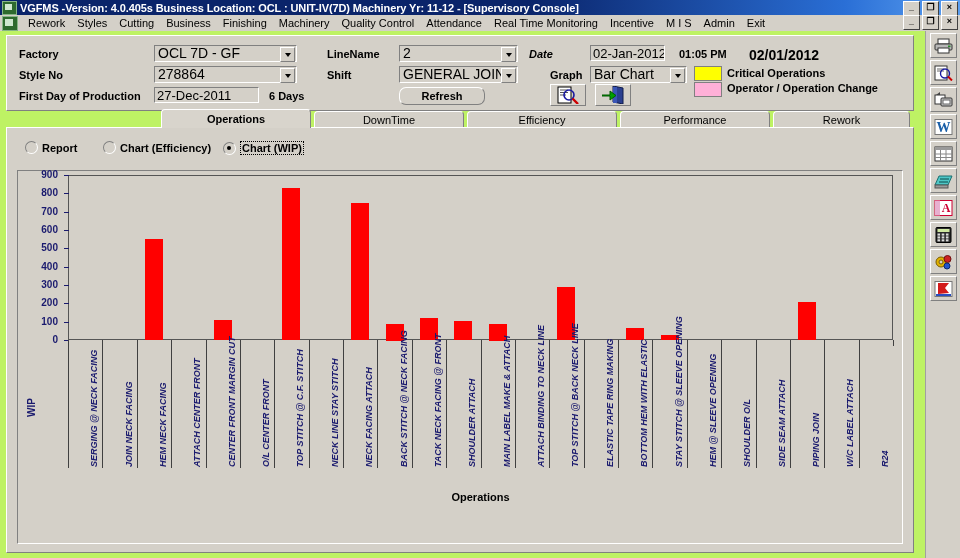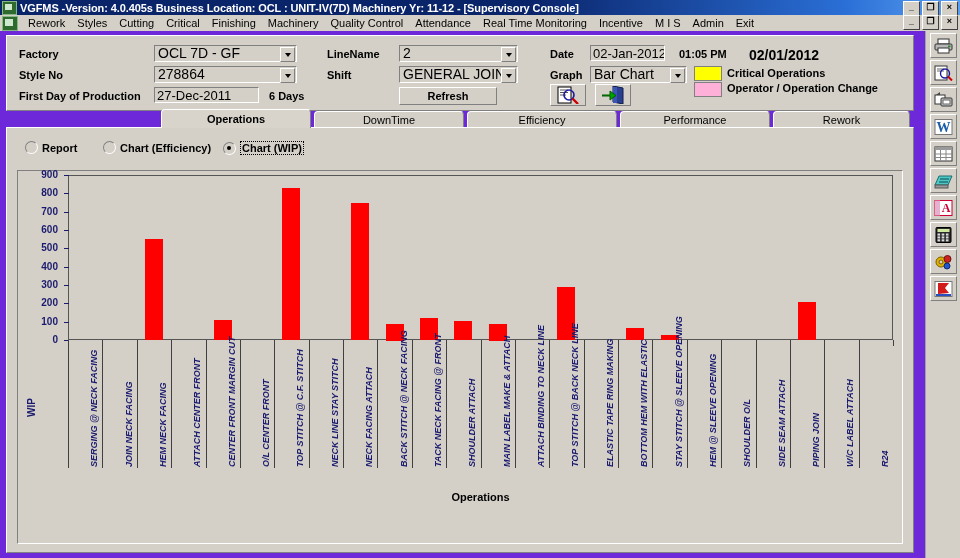--- a/index.html
+++ b/index.html
@@ -48,21 +48,21 @@
     width:14px;height:13px;margin-left:2px;margin-right:4px;position:relative;flex:none;
     background:#2e6a2e;border:1px solid #86b586;
   }
   .menubar .m-ctrlicon:after{content:"";position:absolute;left:2px;top:2px;width:8px;height:7px;background:#cfe7cf;}
   .menuitem{padding:1px 6px;font-size:11px;white-space:nowrap;cursor:default;}
   .menubar .winbtns{top:0px;}
 
   
   .client{
     position:absolute;left:0;top:31px;width:925px;height:527px;
-    background:#6d28d9;
+    background:#bef264;
   }
   
   .rtool{
     position:absolute;left:925px;top:31px;width:35px;height:527px;
     background:#d4d0c8;border-left:1px solid #a0a0a0;
   }
   .rtool .tbtn{
     width:25px;height:23px;margin:2px auto 0 auto;
     background:#d4d0c8;border:1px solid;border-color:#fff #808080 #808080 #fff;
     display:flex;align-items:center;justify-content:center;
@@ -178,21 +178,21 @@
       <div class="winbtn">❐</div>
       <div class="winbtn">×</div>
     </div>
   </div>
 
   <div class="menubar">
     <span class="m-ctrlicon"></span>
     <span class="menuitem">Rework</span>
     <span class="menuitem">Styles</span>
     <span class="menuitem">Cutting</span>
-    <span class="menuitem">Critical</span>
+    <span class="menuitem">Business</span>
     <span class="menuitem">Finishing</span>
     <span class="menuitem">Machinery</span>
     <span class="menuitem">Quality Control</span>
     <span class="menuitem">Attendance</span>
     <span class="menuitem">Real Time Monitoring</span>
     <span class="menuitem">Incentive</span>
     <span class="menuitem">M I S</span>
     <span class="menuitem">Admin</span>
     <span class="menuitem">Exit</span>
     <div class="winbtns">
@@ -227,23 +227,23 @@
         <span class="val">2</span>
         <span class="arrow"></span>
       </div>
 
       <span class="lbl" style="left:320px;top:33px;">Shift</span>
       <div class="combo" style="left:392px;top:30px;width:119px;">
         <span class="val">GENERAL JOIN</span>
         <span class="arrow"></span>
       </div>
 
-      <div class="btn3d" style="left:392px;top:51px;width:98px;height:18px;">Refresh</div>
-
-      <span class="lbl" style="left:543px;top:12px;">Date</span>
+      <div class="btn3d" style="left:392px;top:51px;width:86px;height:18px;border-radius:7px;">Refresh</div>
+
+      <span class="lbl" style="left:522px;top:12px;font-style:italic;">Date</span>
       <div class="fld" style="left:583px;top:9px;width:75px;">02-Jan-2012</div>
       <span class="lbl" style="left:672px;top:12px;">01:05 PM</span>
       <span class="lbl" style="left:742px;top:11px;font-size:14px;">02/01/2012</span>
 
       <span class="lbl" style="left:543px;top:33px;">Graph</span>
       <div class="combo" style="left:583px;top:30px;width:97px;">
         <span class="val">Bar Chart</span>
         <span class="arrow"></span>
       </div>
 

